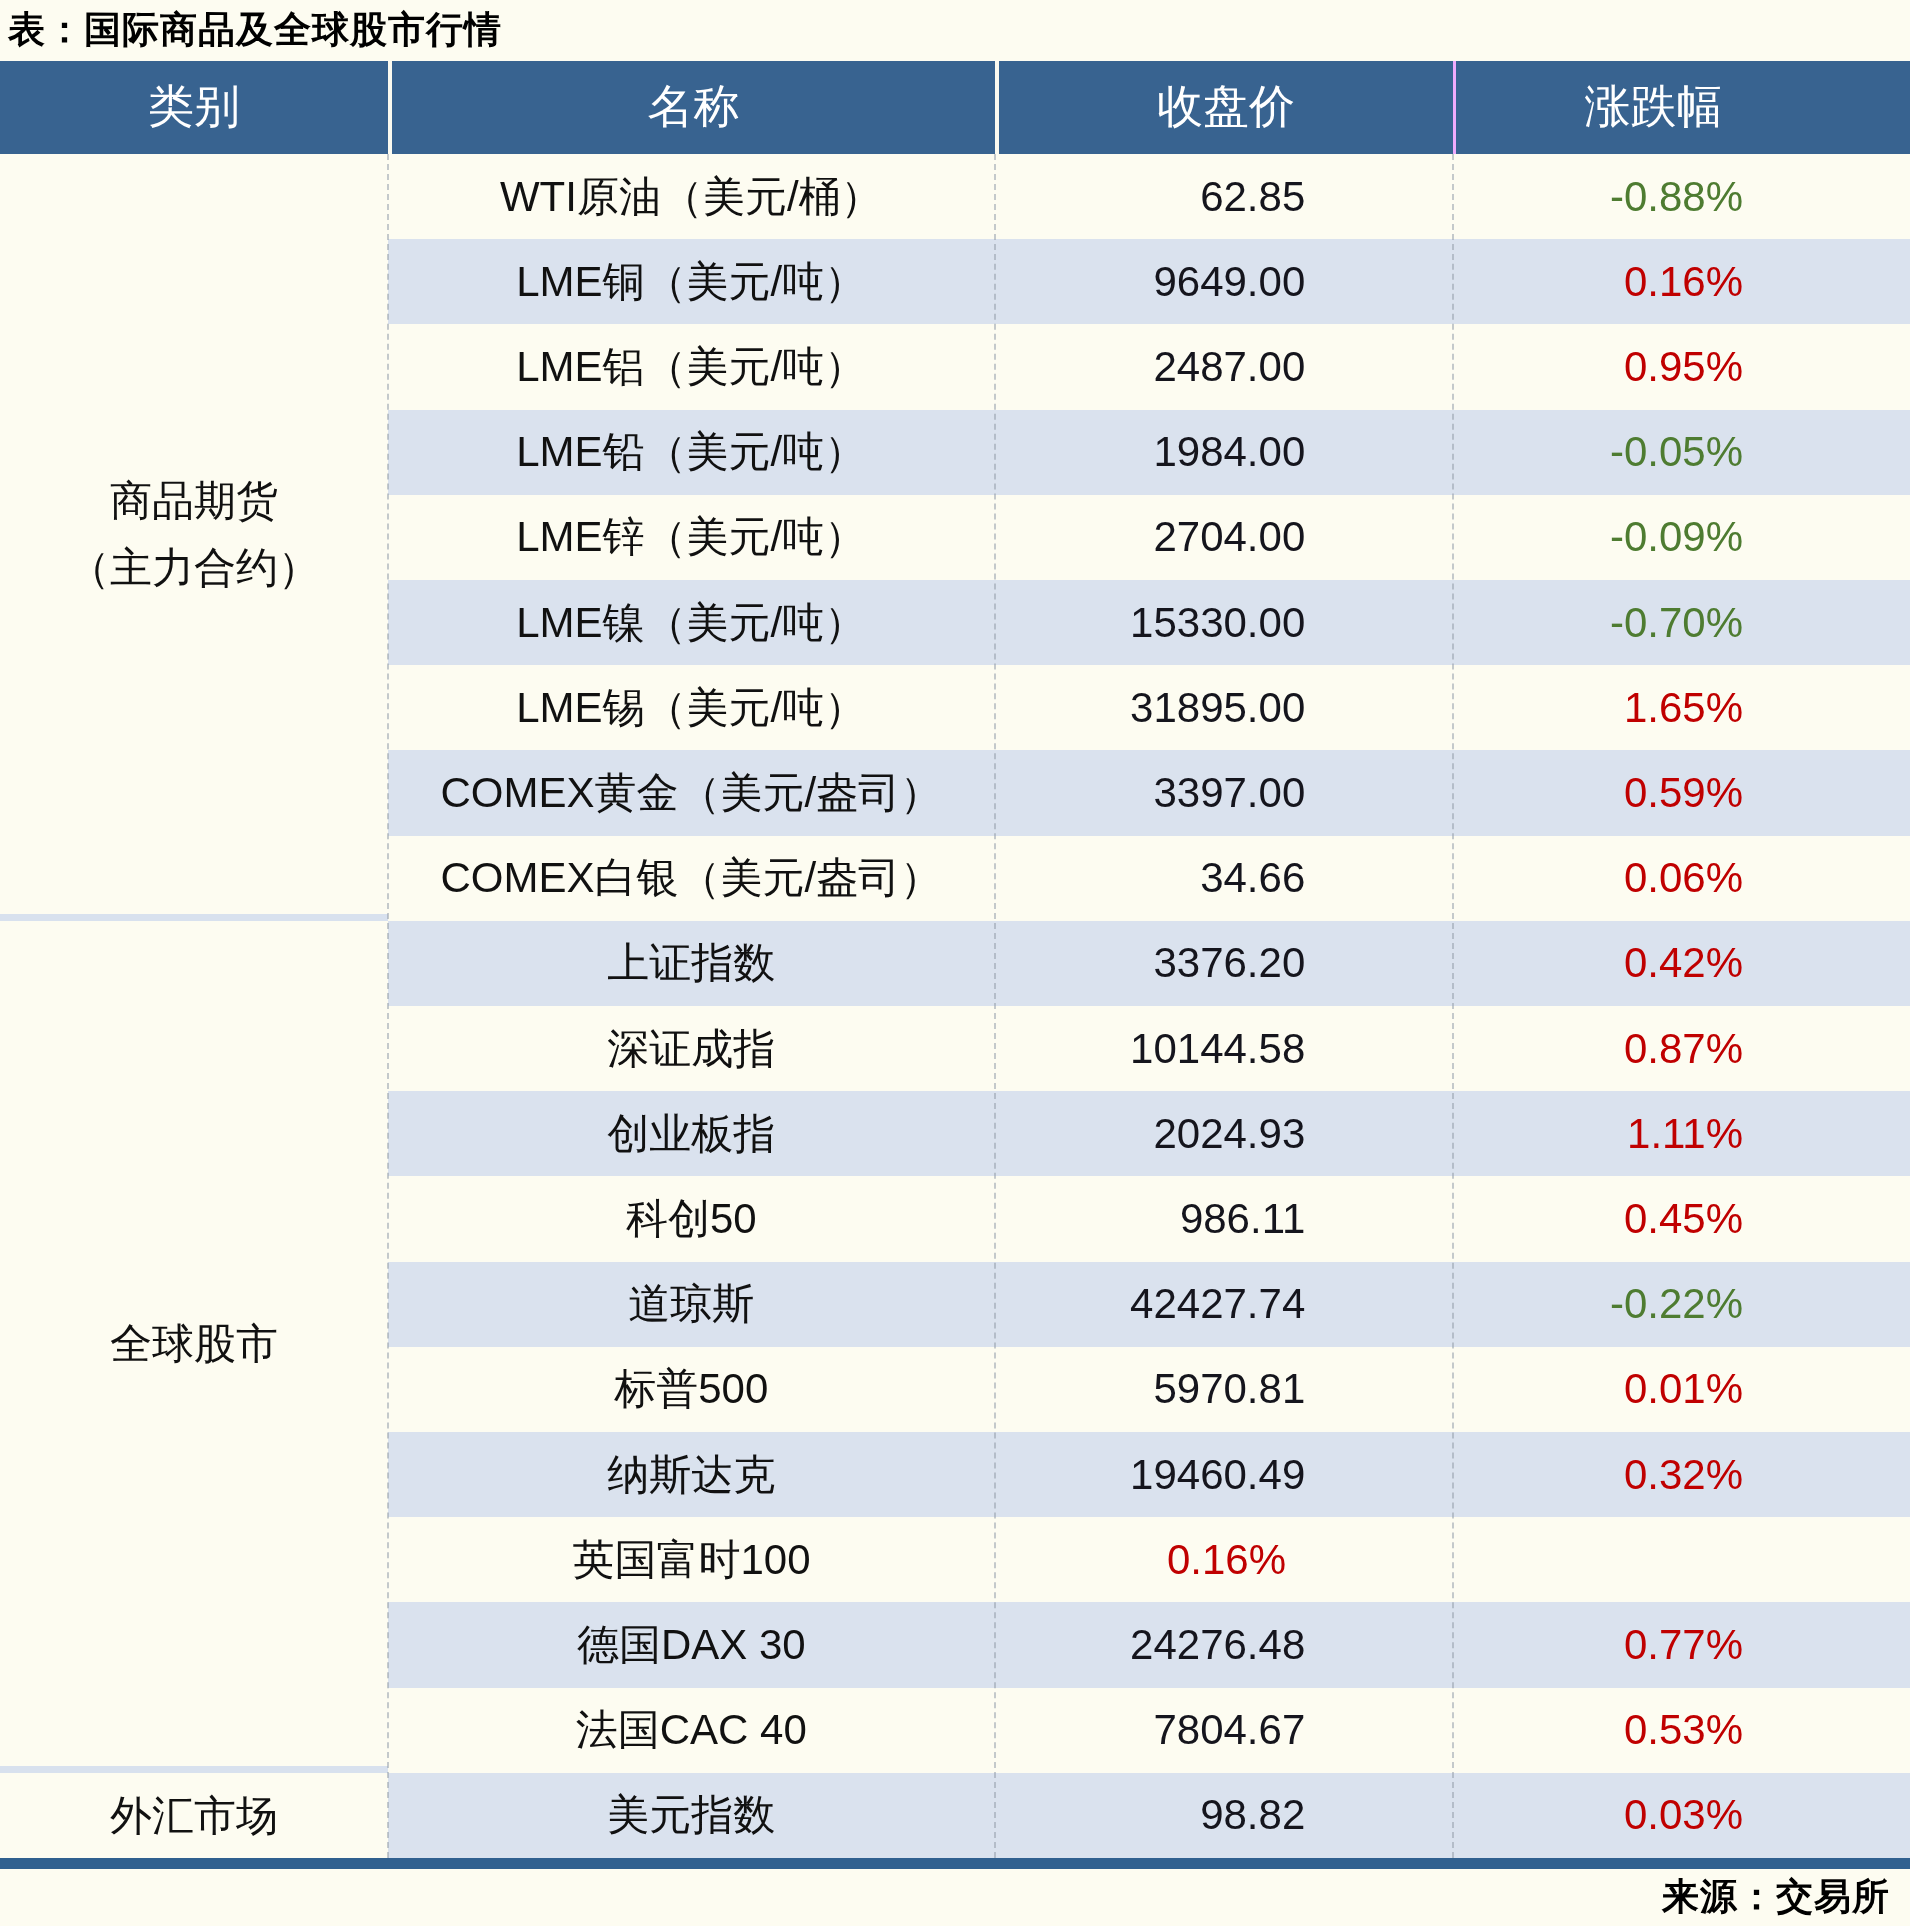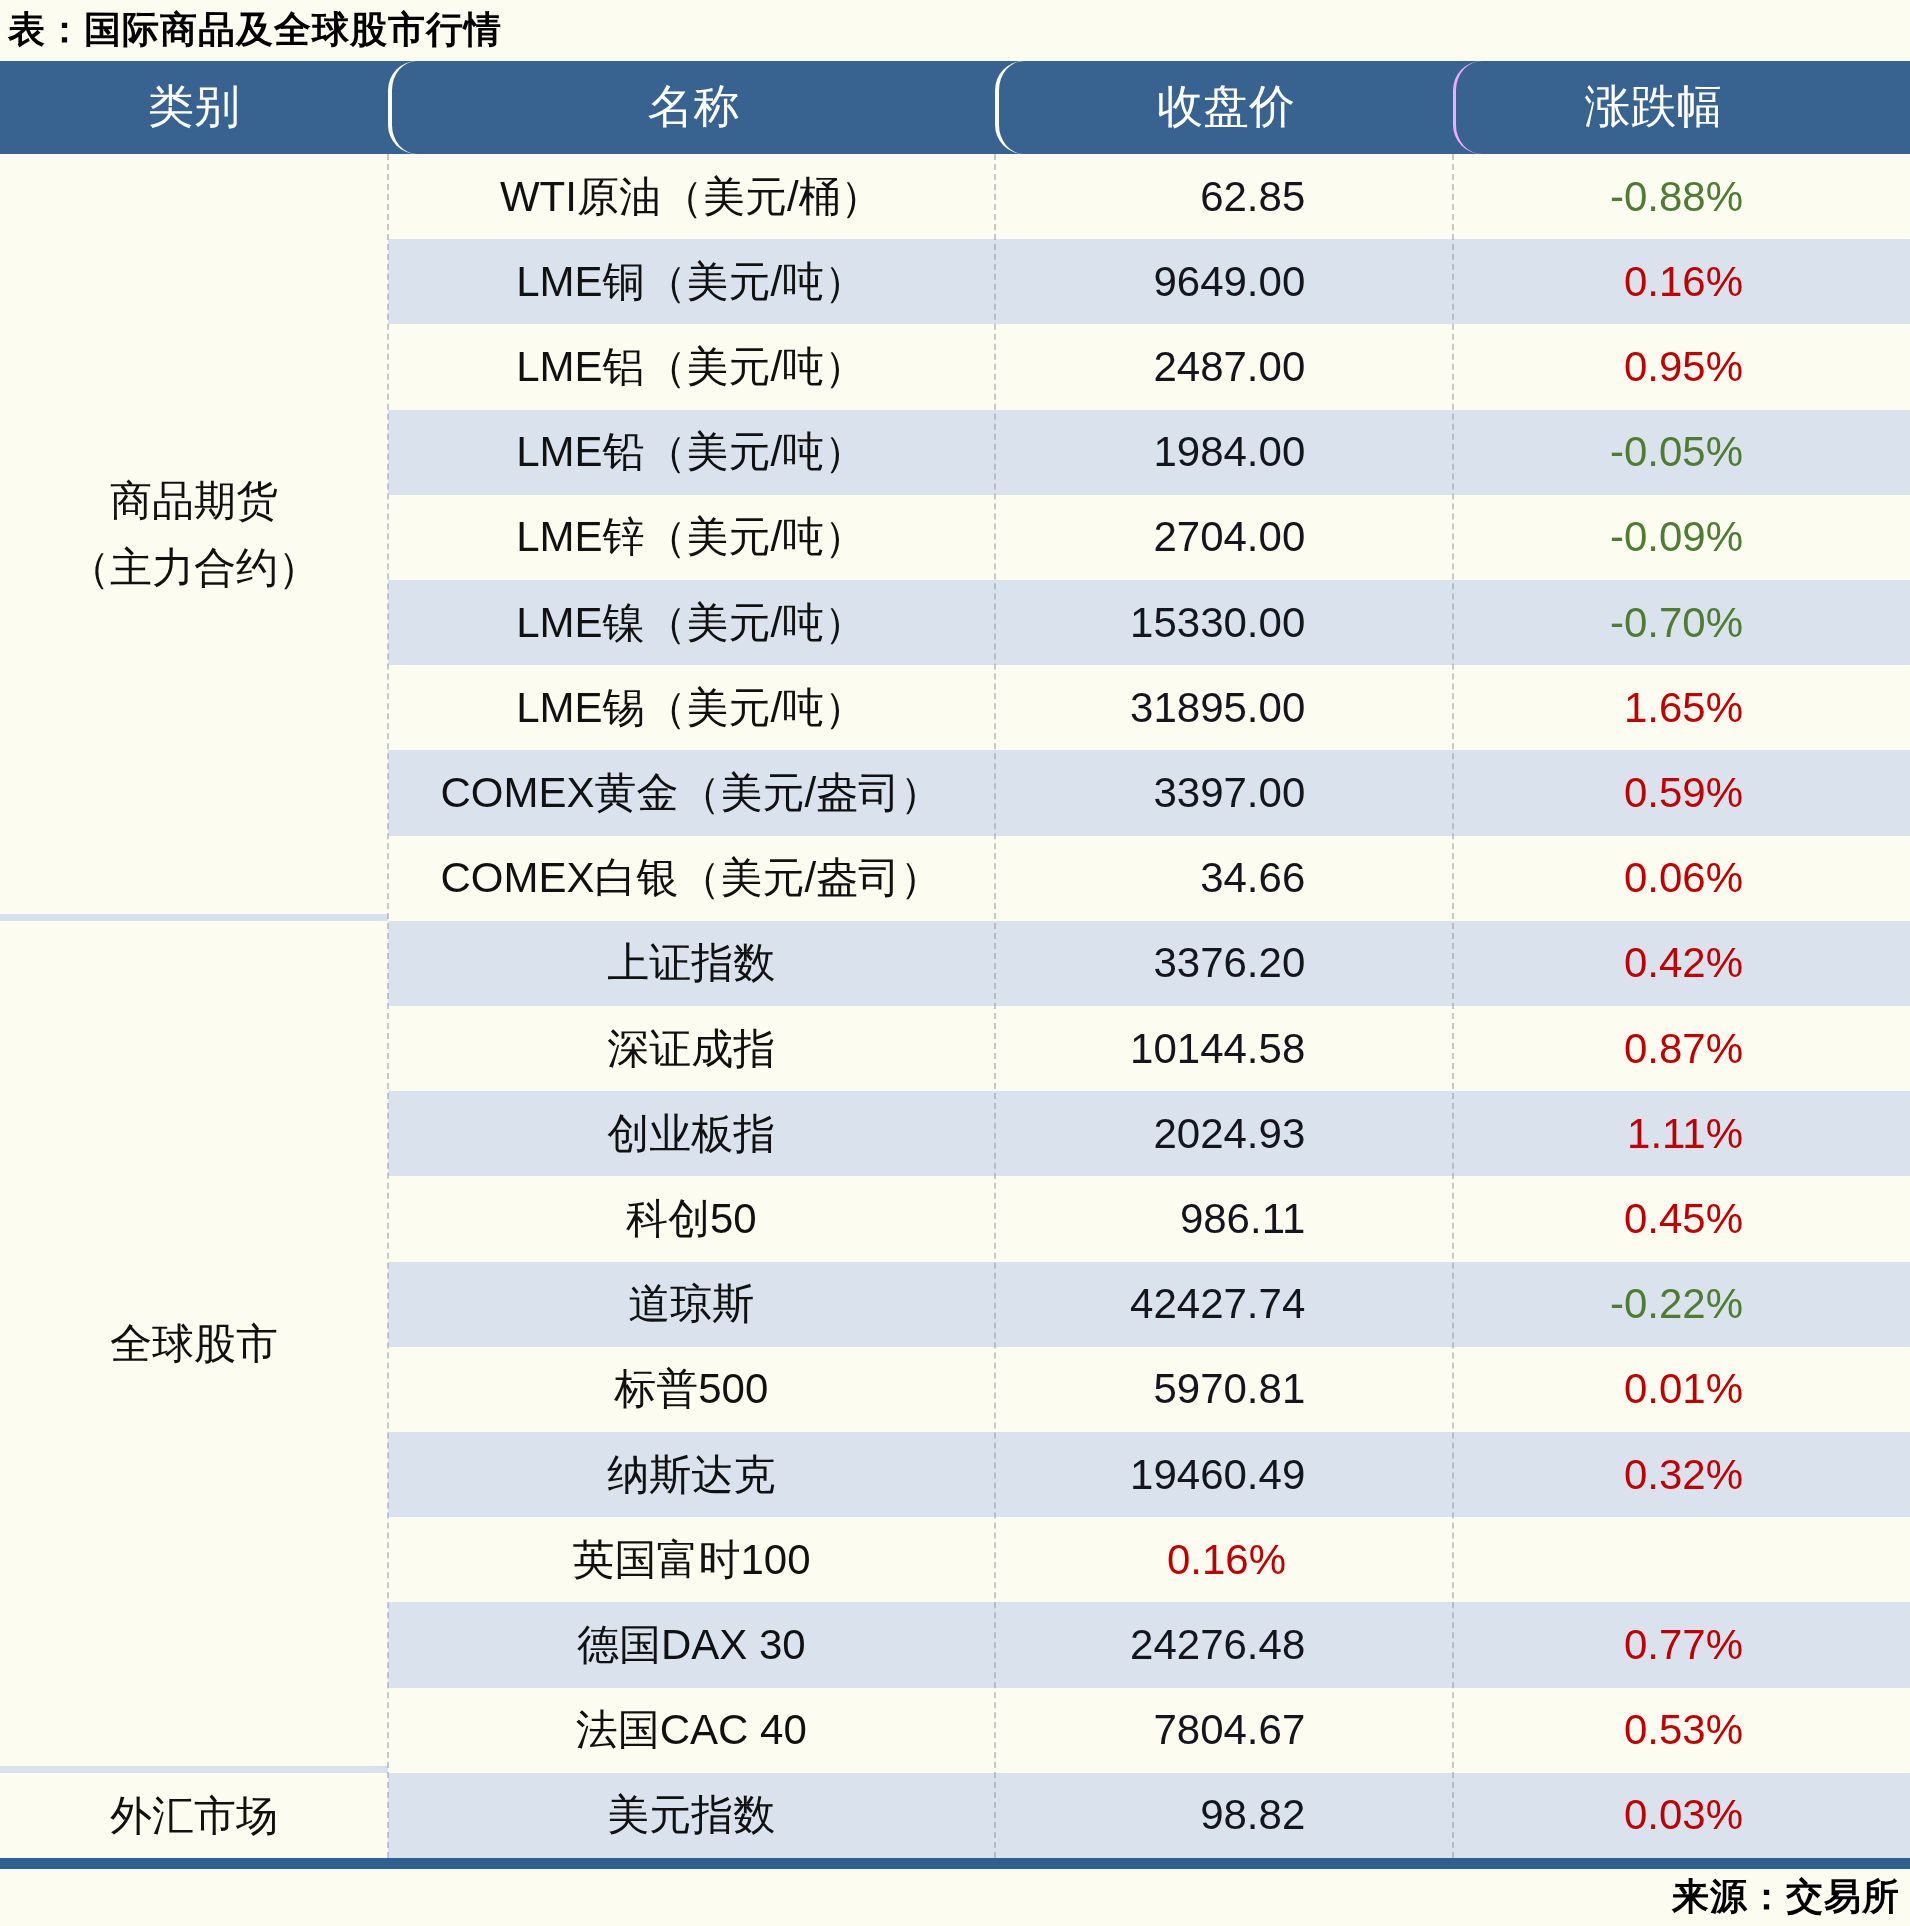--- a/index.html
+++ b/index.html
@@ -19,21 +19,21 @@
     font-size:37px;font-weight:bold;color:#000;
     letter-spacing:1px;
   }
 
   .table{width:1910px;}
   .thead{
     height:93px;display:flex;
     background:#386390;color:#fff;
     font-size:46px;
   }
-  .th{display:flex;align-items:center;justify-content:center;border-radius:29px;}
+  .th{display:flex;align-items:center;justify-content:center;}
   .th-cat{width:388px;}
   .th-name{width:607px;border-left:4px solid #fbfaf0;}
   .th-close{width:458px;border-left:4px solid #fbfaf0;}
   .th-change{width:398px;border-left:3px solid #f0abfc;}
 
   .tbody{height:1704px;display:flex;position:relative;}
 
   .cat-col{width:388px;display:flex;flex-direction:column;}
   .cat-section{
     display:flex;align-items:center;justify-content:center;
@@ -53,21 +53,21 @@
 
   .vline{position:absolute;top:0;bottom:0;border-left:2px dashed rgba(150,158,172,0.55);}
   .vline-1{left:387px;}
   .vline-2{left:994px;}
   .vline-3{left:1452px;}
 
   .bottom-border{height:11px;background:#30608f;}
 
   .source{
     height:58px;display:flex;align-items:center;justify-content:flex-end;
-    padding-right:10px;font-size:37px;font-weight:bold;color:#000;
+    padding-right:20px;font-size:37px;font-weight:bold;color:#000;
     letter-spacing:1px;
   }
 </style>
 </head>
 <body>
 
 <div class="page">
 
   <div class="title">表：国际商品及全球股市行情</div>
 

